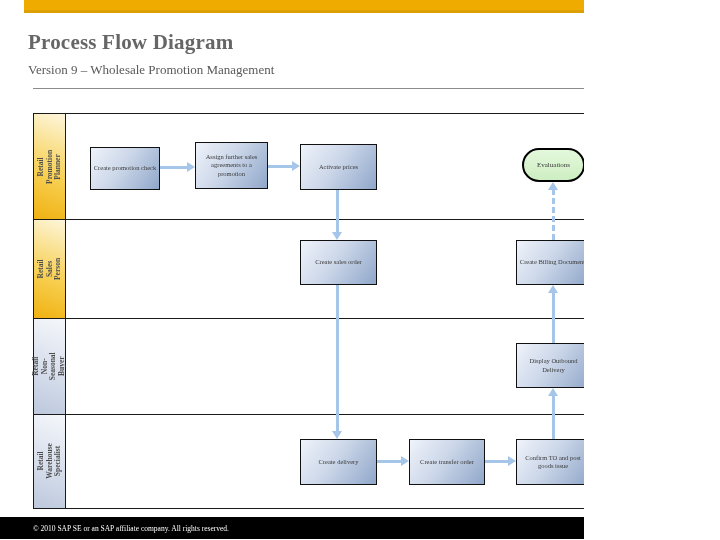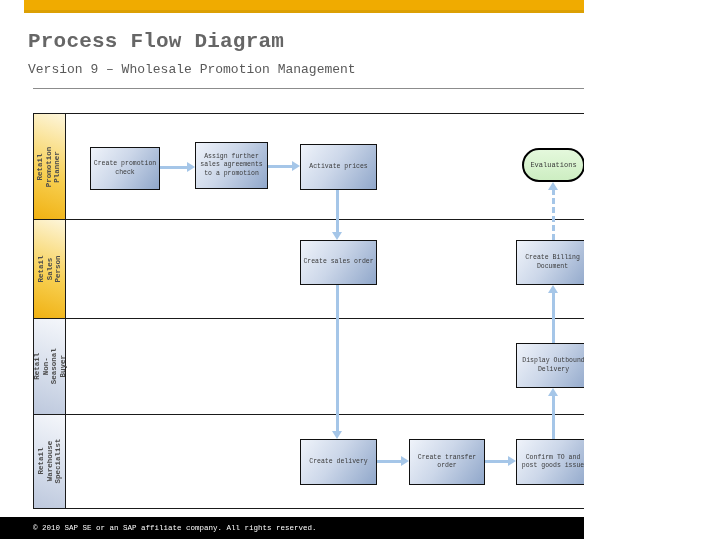--- a/index.html
+++ b/index.html
@@ -1,19 +1,19 @@
 <!DOCTYPE html>
 <html><head>
 <meta charset="utf-8">
 <style>
   html,body { margin:0; padding:0; background:#fff; }
   .slide {
     position:relative; width:584px; height:540px; overflow:hidden;
     background:#ffffff;
-    font-family:Liberation Mono, monospace;
+    font-family:Liberation Serif, serif;
   }
   
   .accent-bar {
     position:absolute; left:24px; top:0; width:671px; height:10px;
     background:#F0AB00; border-bottom:3px solid #DCA004;
   }
   .page-title {
     position:absolute; left:28px; top:30px;
     font-size:21px; font-weight:bold; color:#666666; letter-spacing:0.2px;
   }

